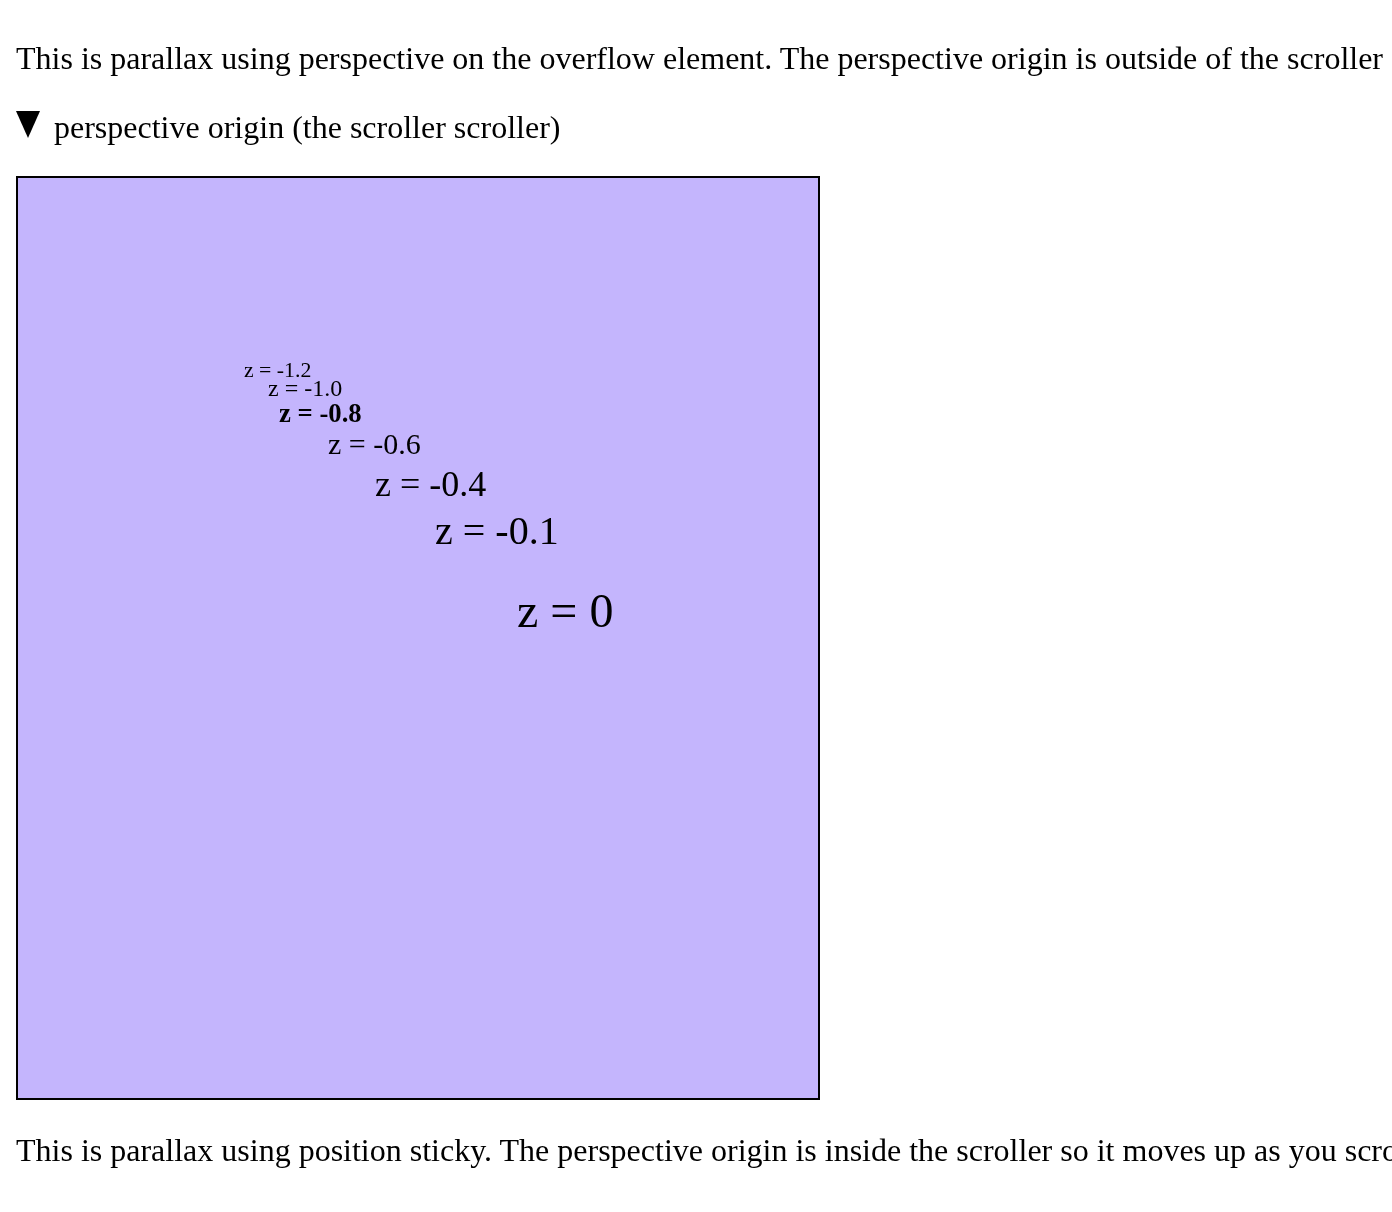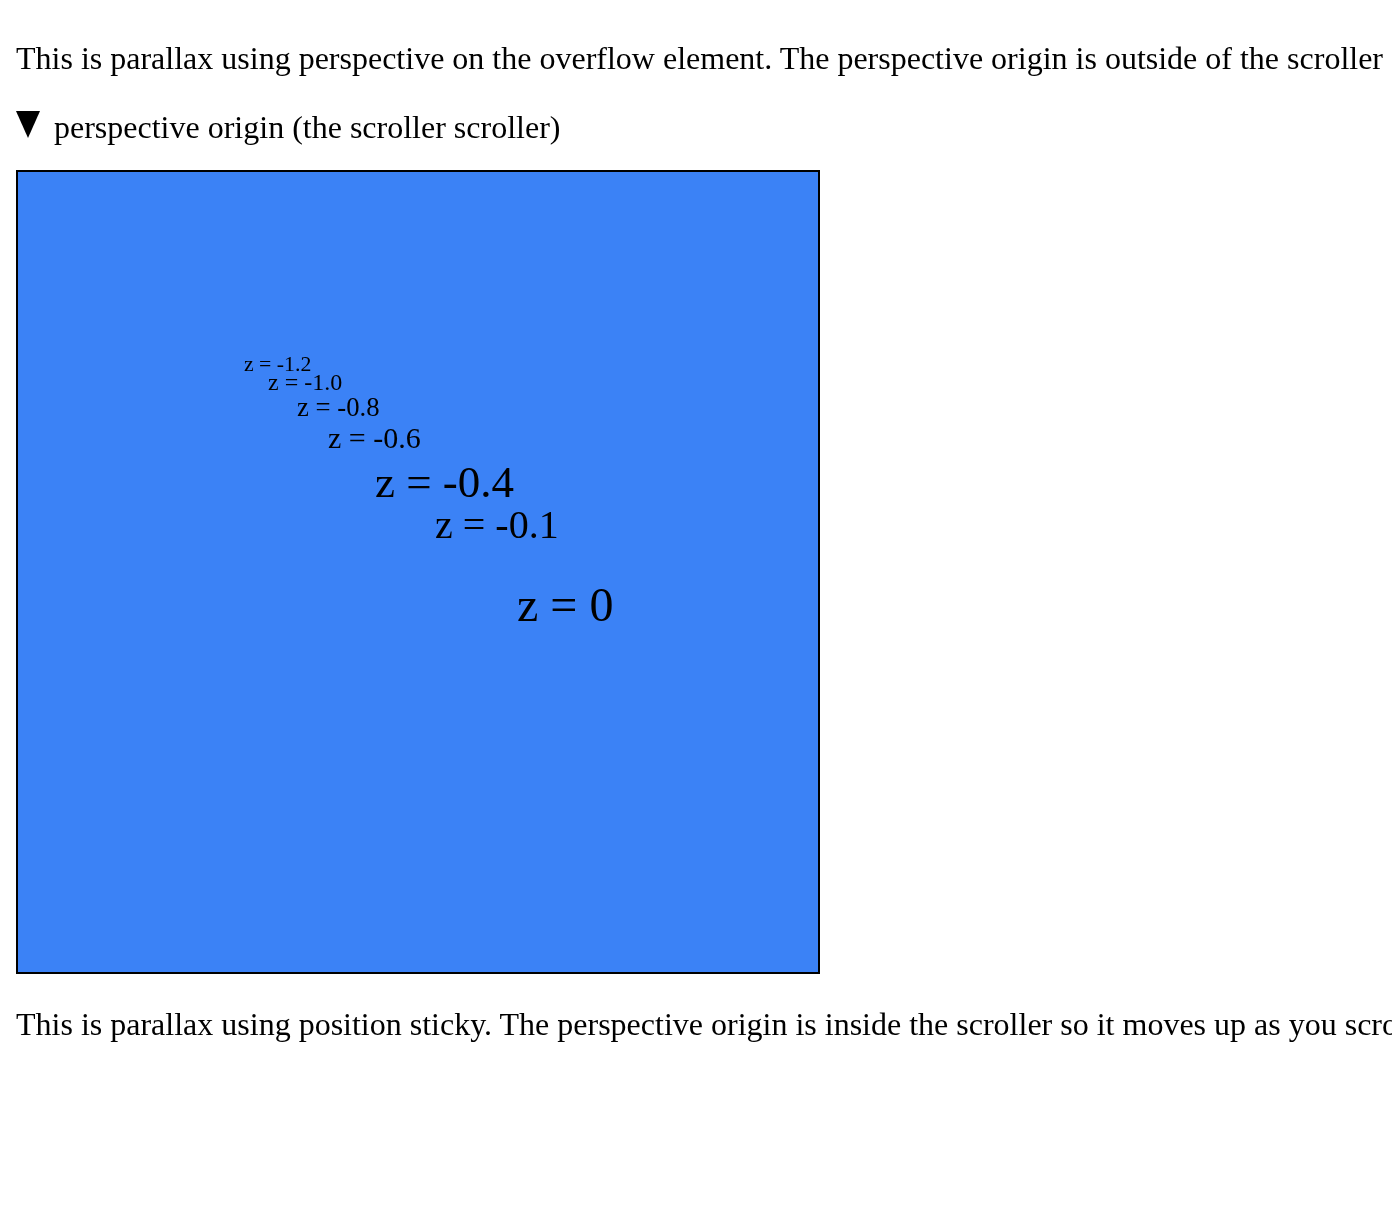--- a/index.html
+++ b/index.html
@@ -31,25 +31,25 @@
     height: 0;
     border-left: 12px solid transparent;
     border-right: 12px solid transparent;
     border-top: 27px solid #000000;
     margin-right: 14px;
   }
 
   .scroller {
     position: relative;
     width: 804px;
-    height: 804px;
+    height: 924px;
     border: 2px solid #000000;
-    margin-top: 24px;
+    margin-top: 30px;
     overflow: hidden;
-    background: #3b82f6;
+    background: #c4b5fd;
   }
 
   .zlabel {
     position: absolute;
     line-height: 1;
     white-space: nowrap;
     color: #000000;
   }
 </style>
 </head>
@@ -61,23 +61,23 @@
     <p class="first long">This is parallax using perspective on the overflow element. The perspective origin is outside of the scroller so it stays fixed.</p>
 
 
     <p class="origin-line">
       <span class="tri"></span><span>perspective origin (the scroller scroller)</span>
     </p>
 
     <div class="scroller">
       <span class="zlabel" style="left: 226px; top: 182px; font-size: 21.8px;">z = -1.2</span>
       <span class="zlabel" style="left: 250px; top: 198px; font-size: 24px; text-align: right;">z = -1.0</span>
-      <span class="zlabel" style="left: 279px; top: 222px; font-size: 26.7px;">z = -0.8</span>
+      <span class="zlabel" style="left: 261px; top: 222px; font-size: 26.7px; font-weight: bold;">z = -0.8</span>
       <span class="zlabel" style="left: 310px; top: 251px; font-size: 30px;">z = -0.6</span>
-      <span class="zlabel" style="left: 357px; top: 288px; font-size: 45px;">z = -0.4</span>
+      <span class="zlabel" style="left: 357px; top: 288px; font-size: 36px;">z = -0.4</span>
       <span class="zlabel" style="left: 417px; top: 333px; font-size: 40px;">z = -0.1</span>
       <span class="zlabel" style="left: 499px; top: 409px; font-size: 48px; font-family: Liberation Serif, serif;">z = 0</span>
     </div>
 
     <p class="long">This is parallax using position sticky. The perspective origin is inside the scroller so it moves up as you scroll.</p>
 
 
   </div>
 </div>
 

